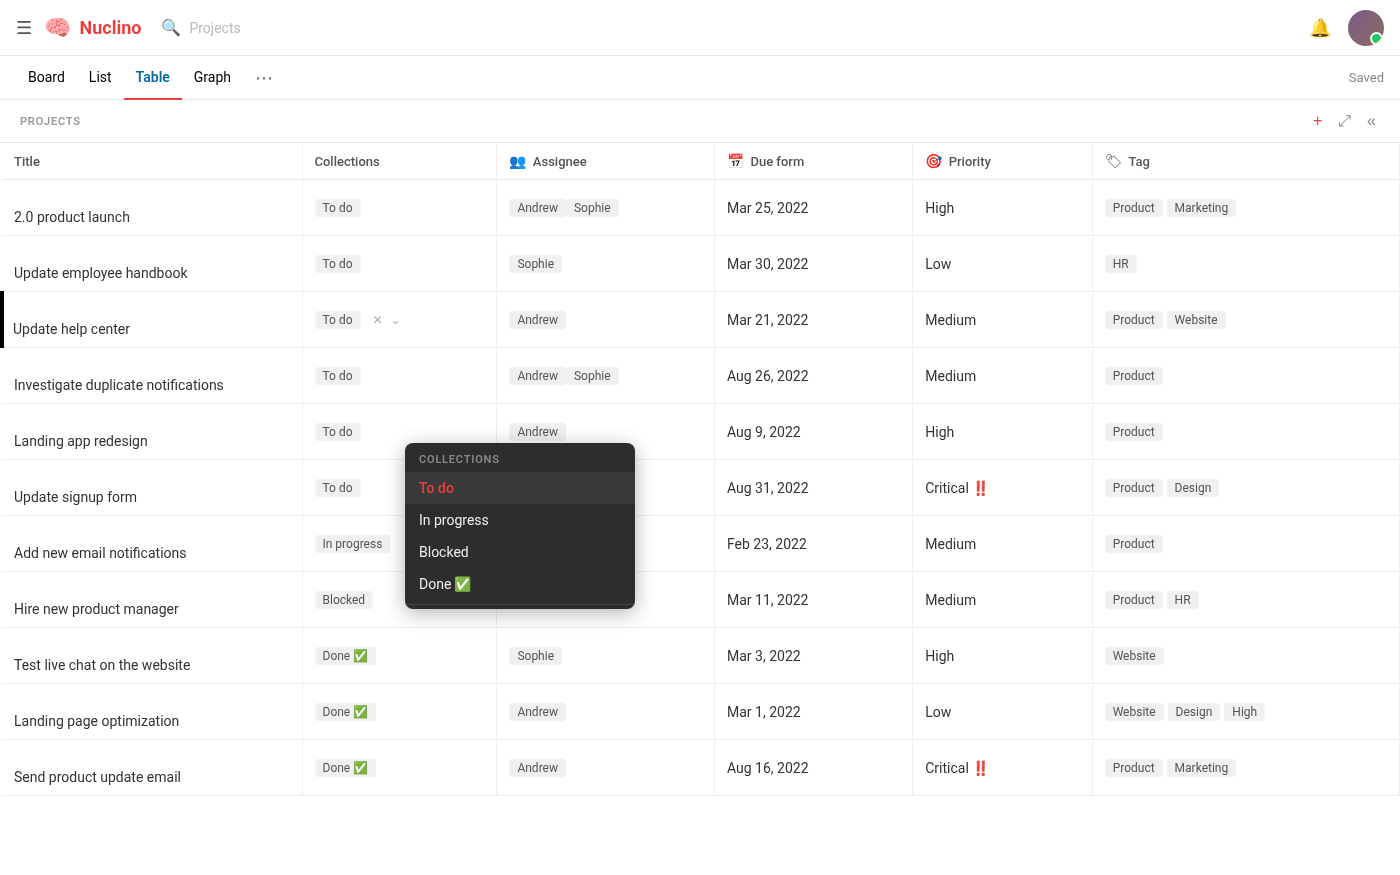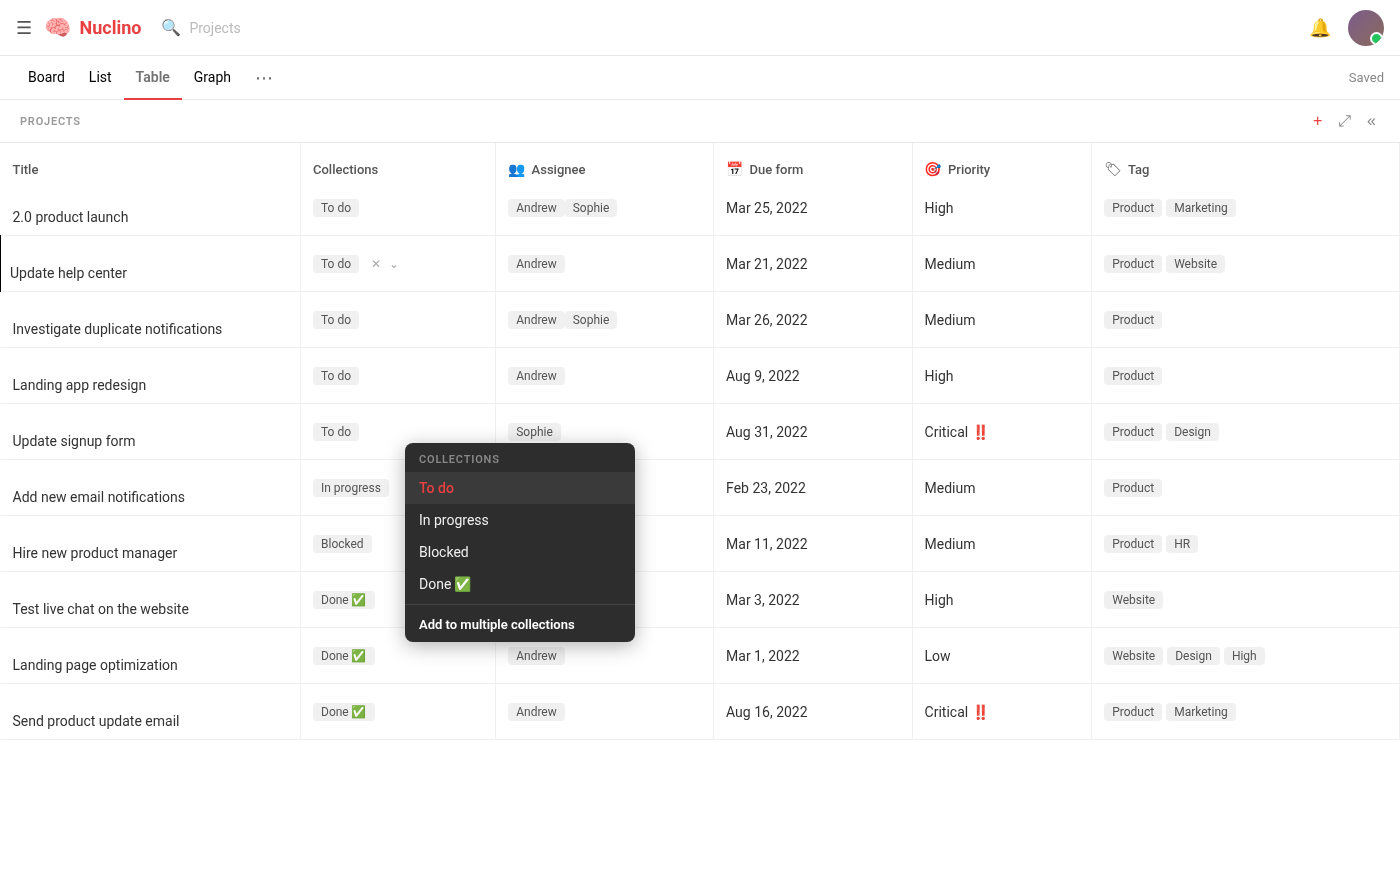--- a/index.html
+++ b/index.html
@@ -17,52 +17,52 @@
     .search-icon { font-size: 16px; }
     .nav-right { display: flex; align-items: center; gap: 16px; margin-left: auto; }
     .notif-icon { font-size: 18px; color: #555; cursor: pointer; }
     .avatar { width: 36px; height: 36px; border-radius: 50%; background: #8b5e83; overflow: hidden; cursor: pointer; position: relative; }
     .avatar::after { content: ''; position: absolute; bottom: 1px; right: 1px; width: 9px; height: 9px; background: #22c55e; border-radius: 50%; border: 2px solid #fff; }
     .avatar-img { width: 100%; height: 100%; object-fit: cover; background: linear-gradient(135deg, #8b5e83, #6b4f8b); }
 
     
     .view-tabs { display: flex; align-items: center; padding: 0 16px; height: 44px; border-bottom: 1px solid #e8e8e8; background: #fff; }
     .view-tab { padding: 0 12px; height: 44px; display: flex; align-items: center; font-size: 14px; color: #000000; cursor: pointer; border-bottom: 2px solid transparent; }
-    .view-tab.active { color: #737373; border-bottom: 2px solid #e84040; font-weight: 600; }
+    .view-tab.active { color: #0369a1; border-bottom: 2px solid #e84040; font-weight: 600; }
     .tab-more { margin-left: 4px; font-size: 18px; color: #666; cursor: pointer; padding: 4px 8px; }
     .saved-label { margin-left: auto; font-size: 13px; color: #888; }
 
     
     .projects-header { display: flex; align-items: center; padding: 10px 20px; background: #fff; border-bottom: 1px solid #e8e8e8; }
     .projects-label { font-size: 11px; font-weight: 600; color: #999; letter-spacing: 0.8px; text-transform: uppercase; }
     .projects-actions { margin-left: auto; display: flex; gap: 8px; align-items: center; }
     .proj-action-btn { background: none; border: none; cursor: pointer; font-size: 16px; color: #e84040; padding: 2px 4px; }
     .proj-action-btn.gray { color: #888; }
 
     
     .table-container { overflow: auto; height: calc(875px - 56px - 44px - 44px); background: #fff; position: relative; }
     table { width: 100%; border-collapse: collapse; }
     thead tr { border-bottom: 1px solid #e8e8e8; }
-    thead th { padding: 10px 12px; text-align: left; font-size: 13px; font-weight: 500; color: #555; background: #fff; white-space: nowrap; position: sticky; top: 8px; z-index: 2; border-right: 1px solid #f0f0f0; user-select: none; }
+    thead th { padding: 10px 12px; text-align: left; font-size: 13px; font-weight: 500; color: #555; background: #fff; white-space: nowrap; position: sticky; top: 0; z-index: 2; border-right: 1px solid #f0f0f0; user-select: none; }
     thead th:first-child { width: 300px; }
     thead th .th-inner { display: flex; align-items: center; gap: 6px; }
     thead th .col-icon { font-size: 14px; }
     thead th .col-actions { display: flex; gap: 4px; margin-left: auto; opacity: 0; }
     thead th .col-add { cursor: pointer; font-size: 14px; color: #aaa; }
     thead th .col-sort { cursor: pointer; font-size: 12px; color: #aaa; }
     thead th .col-menu { cursor: pointer; font-size: 14px; color: #aaa; }
 
     tbody tr { border-bottom: 1px solid #f0f0f0; }
     tbody td { padding: 10px 12px; font-size: 14px; vertical-align: middle; border-right: 1px solid #f0f0f0; }
     tbody td:first-child { font-size: 14px; color: #333; }
 
     .title-cell { display: flex; align-items: center; gap: 8px; margin-top: 19px; }
     .title-add-btn { opacity: 0; cursor: pointer; color: #aaa; font-size: 14px; }
     .title-menu-btn { opacity: 0; cursor: pointer; color: #aaa; font-size: 14px; }
-    .active-row td:first-child { border-left: 1px solid #000000; padding-left: 9px; text-align: center; }
+    .active-row td:first-child { border-left: 4px solid #000000; padding-left: 9px; text-align: center; }
 
     .tag-pill { display: inline-flex; align-items: center; background: #f0f0f0; border-radius: 4px; padding: 2px 8px; font-size: 12px; color: #555; margin-right: 4px; white-space: nowrap; }
     .assignee-pill { display: inline-flex; align-items: center; background: #f0f0f0; border-radius: 4px; padding: 2px 8px; font-size: 12px; color: #555; margin-right: 0; white-space: nowrap; }
     .priority-critical { color: #333; display: flex; align-items: center; gap: 4px; }
     .critical-icon { color: #e84040; font-size: 14px; }
 
     
     .dropdown-overlay {
       position: absolute; top: 300px; left: 405px;
       width: 230px;
@@ -197,20 +197,34 @@
     <span class="title-add-btn">+</span>
     <span class="title-menu-btn">⋮</span>
   </div>
           </td>
           <td><span class="tag-pill">To do</span></td>
           <td><span class="assignee-pill">Andrew</span><span class="assignee-pill">Sophie</span></td>
           <td><span>Mar 25, 2022</span></td>
           <td><span>High</span></td>
           <td><span class="tag-pill">Product</span><span class="tag-pill">Marketing</span></td>
         </tr>
+        <tr>
+          <td>
+            <div class="title-cell">
+    <span style="cursor:pointer;">Update employee handbook</span>
+    <span class="title-add-btn">+</span>
+    <span class="title-menu-btn">⋮</span>
+  </div>
+          </td>
+          <td><span class="tag-pill">To do</span></td>
+          <td><span class="assignee-pill">Sophie</span></td>
+          <td><span>Mar 30, 2022</span></td>
+          <td><span>Low</span></td>
+          <td><span class="tag-pill">HR</span></td>
+        </tr>
         <tr class="active-row">
           <td>
             <div class="title-cell">
     <span style="cursor:pointer;">Update help center</span>
     <span class="title-add-btn">+</span>
     <span class="title-menu-btn">⋮</span>
   </div>
           </td>
           <td>
       <div class="collection-cell">
@@ -227,21 +241,21 @@
         <tr>
           <td>
             <div class="title-cell">
     <span style="cursor:pointer;">Investigate duplicate notifications</span>
     <span class="title-add-btn">+</span>
     <span class="title-menu-btn">⋮</span>
   </div>
           </td>
           <td><span class="tag-pill">To do</span></td>
           <td><span class="assignee-pill">Andrew</span><span class="assignee-pill">Sophie</span></td>
-          <td><span>Mar 26, 2022</span></td>
+          <td><span>Aug 26, 2022</span></td>
           <td><span>Medium</span></td>
           <td><span class="tag-pill">Product</span></td>
         </tr>
         <tr>
           <td>
             <div class="title-cell">
     <span style="cursor:pointer;">Landing app redesign</span>
     <span class="title-add-btn">+</span>
     <span class="title-menu-btn">⋮</span>
   </div>
@@ -343,15 +357,14 @@
       </tbody>
   </table>
 
   <div class="dropdown-overlay" id="collections-dropdown">
     <div class="dropdown-header">COLLECTIONS</div>
     <div class="dropdown-item active">To do</div>
     <div class="dropdown-item">In progress</div>
     <div class="dropdown-item">Blocked</div>
     <div class="dropdown-item">Done ✅</div>
     <hr class="dropdown-divider">
-    <div class="dropdown-add-multi">Add to multiple collections</div>
   </div>
 </div>
 
 </body></html>

